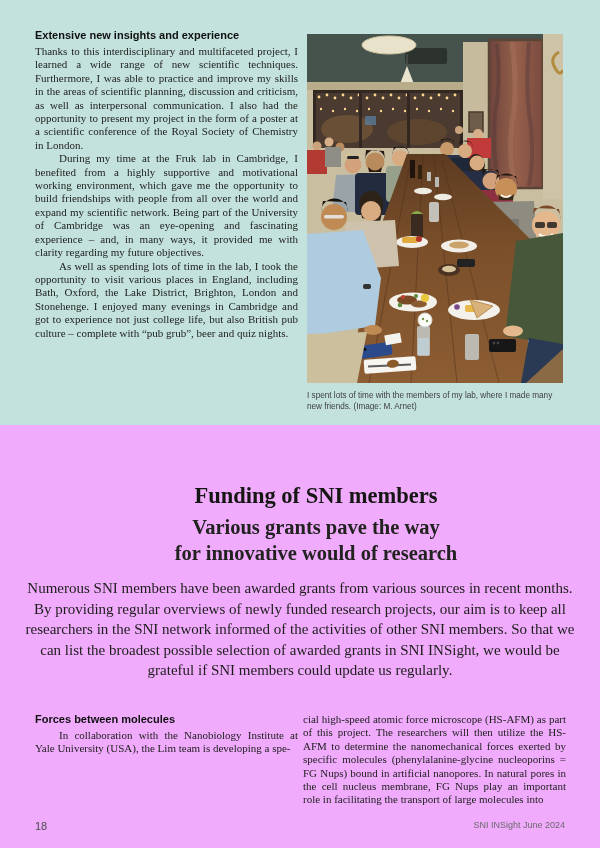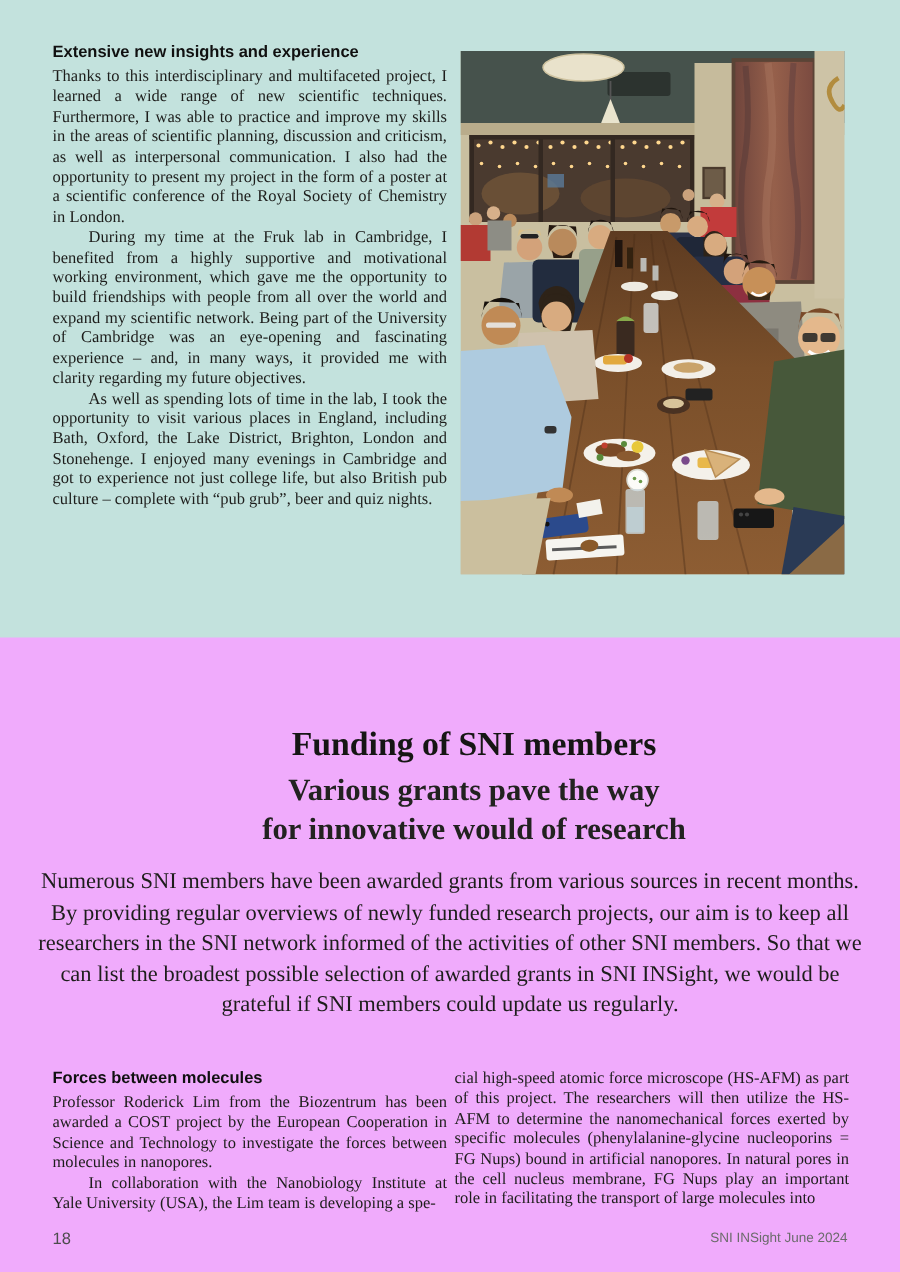--- a/index.html
+++ b/index.html
@@ -265,31 +265,31 @@
         <rect x="240" y="188" width="10" height="6" rx="2" fill="#222" opacity="0.85"></rect>
         <path d="M232 200 q7 6 14 0" stroke="#fff" stroke-width="2.2" fill="none"></path>
         <polygon points="209,207 256,199 256,312 198,302" fill="#47583a"></polygon>
         <ellipse cx="206" cy="297" rx="10" ry="5.5" fill="#e4b88c"></ellipse>
         <polygon points="222,304 256,310 256,349 214,349" fill="#2a3a55"></polygon>
         <polygon points="219,349 256,315 256,349" fill="#8a6a45"></polygon>
       </g>
     </svg>
   </div>
 
+  <div class="caption">I spent lots of time with the members of my lab, where I made many new friends. (Image: M. Arnet)</div>
 
   <div class="funding-head">
     <h1 class="funding-title">Funding of SNI members</h1>
     <h2 class="funding-sub">Various grants pave the way</h2>
     <h2 class="funding-sub">for innovative would of research</h2>
   </div>
   <div class="funding-intro">Numerous SNI members have been awarded grants from various sources in recent months. By providing regular overviews of newly funded research projects, our aim is to keep all researchers in the SNI network informed of the activities of other SNI members. So that we can list the broadest possible selection of awarded grants in SNI INSight, we would be grateful if SNI members could update us regularly.</div>
 
   <div class="col-a body-text">
     <h3 class="small-head">Forces between molecules</h3>
-    <p>Professor Roderick Lim from the Biozentrum has been awarded a COST project by the European Cooperation in Science and Technology to investigate the forces between molecules in nanopores.</p>
     <p class="ind">In collaboration with the Nanobiology Institute at Yale University (USA), the Lim team is developing a spe-</p>
   </div>
   <div class="col-b body-text">
     <p>cial high-speed atomic force microscope (HS-AFM) as part of this project. The researchers will then utilize the HS-AFM to determine the nanomechanical forces exerted by specific molecules (phenylalanine-glycine nucleoporins = FG Nups) bound in artificial nanopores. In natural pores in the cell nucleus membrane, FG Nups play an important role in facilitating the transport of large molecules into</p>
   </div>
 
   <div class="footer-left">18</div>
   <div class="footer-right">SNI INSight June 2024</div>
 </div>
 

